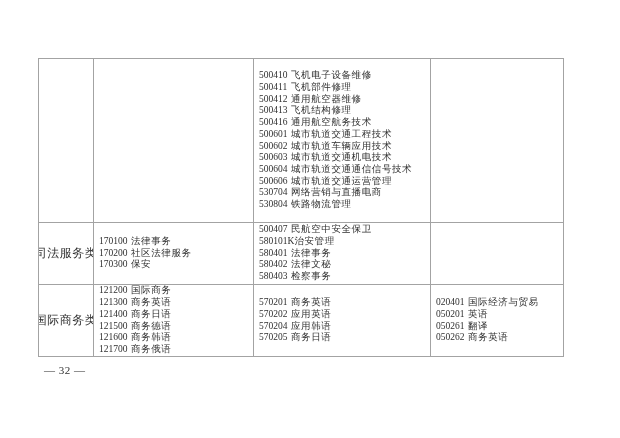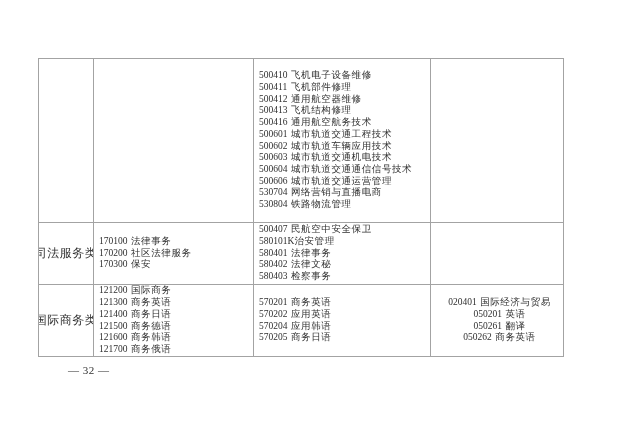--- a/index.html
+++ b/index.html
@@ -25,21 +25,21 @@
     grid-template-columns: 55px 160px 177px 132px;
     grid-template-rows: 164px 62px 71px;
     border: 1px solid var(--border-color);
   }
   .cell {
     box-sizing: border-box;
     border-right: 1px solid var(--border-color);
     border-bottom: 1px solid var(--border-color);
     overflow: hidden;
   }
-  .cell.last-col { border-right: none; align-items: center; }
+  .cell.last-col { border-right: none; }
   .cell.last-row { border-bottom: none; }
   .cat-cell {
     display: flex;
     align-items: center;
     justify-content: center;
     font-size: 12px;
     letter-spacing: 0.5px;
     white-space: nowrap;
   }
   .list-cell {
@@ -56,21 +56,21 @@
   }
   .code {
     display: inline-block;
     min-width: 32px;
   }
   .name {
     letter-spacing: 0.6px;
   }
   .page-number {
     position: absolute;
-    left: 68px;
+    left: 44px;
     top: 364px;
     font-size: 11px;
     letter-spacing: 0.5px;
     white-space: nowrap;
   }
 </style>
 </head>
 <body>
 
 <div class="page">

